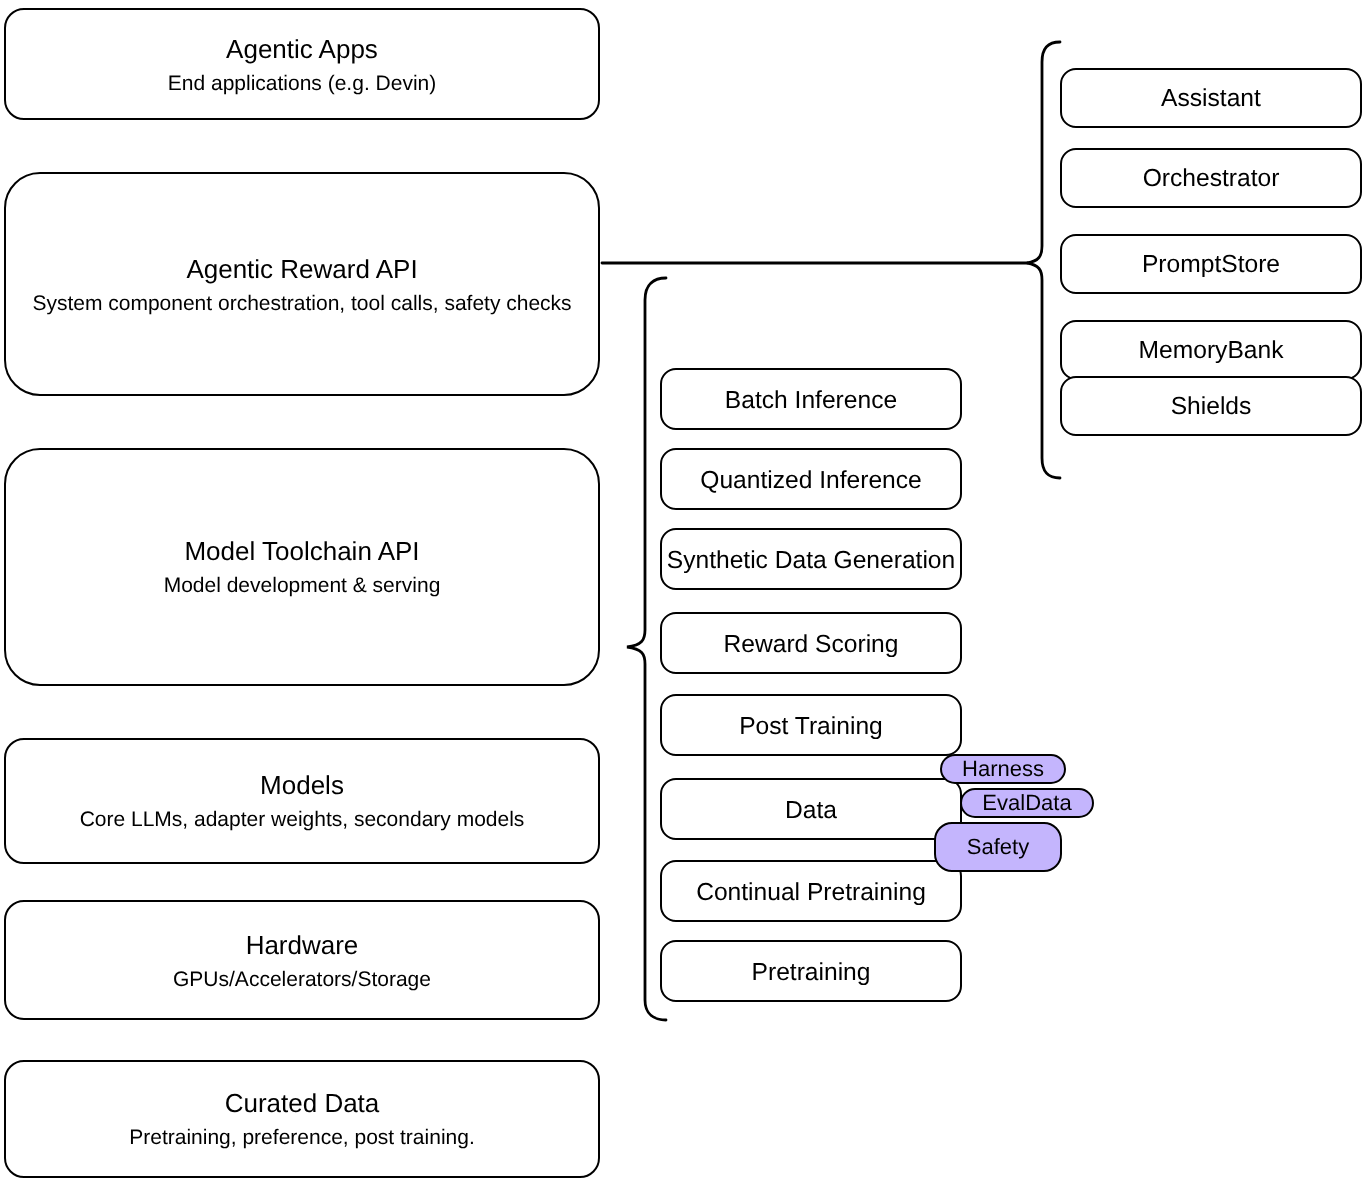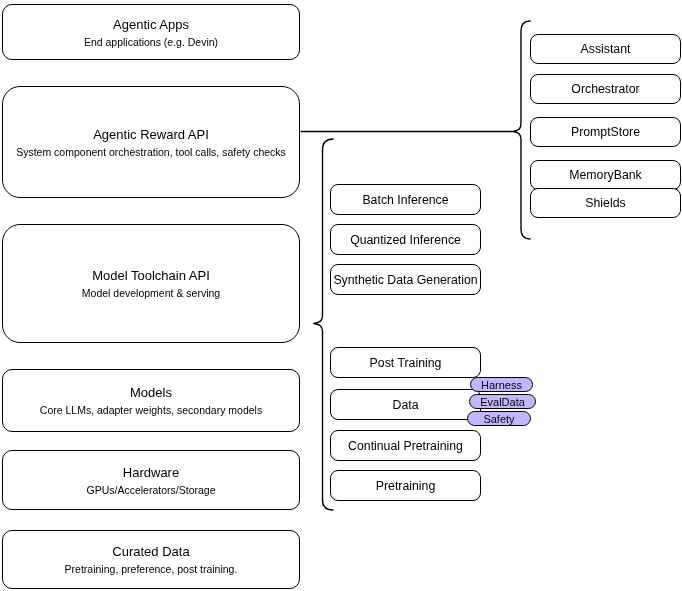--- a/index.html
+++ b/index.html
@@ -80,40 +80,43 @@
 
   <div class="node mbox" style="top:184px;">
     <span>Batch Inference</span>
   </div>
   <div class="node mbox" style="top:224px;">
     <span>Quantized Inference</span>
   </div>
   <div class="node mbox" style="top:264px;">
     <span>Synthetic Data Generation</span>
   </div>
+  <div class="node mbox" style="top:306px;">
+    <span>Reward Scoring</span>
+  </div>
   <div class="node mbox" style="top:347px;">
     <span>Post Training</span>
   </div>
   <div class="node mbox" style="top:389px;">
     <span>Data</span>
   </div>
   <div class="node mbox" style="top:430px;">
     <span>Continual Pretraining</span>
   </div>
   <div class="node mbox" style="top:470px;">
     <span>Pretraining</span>
   </div>
 
   <div class="pill" style="left:470px;top:377px;width:63px;height:15px;">
     <span>Harness</span>
   </div>
-  <div class="pill" style="left:469px;top:394px;width:67px;height:15px;">
+  <div class="pill" style="left:480px;top:394px;width:67px;height:15px;">
     <span>EvalData</span>
   </div>
-  <div class="pill" style="left:467px;top:411px;width:64px;height:15px;">
+  <div class="pill" style="left:467px;top:411px;width:64px;height:25px;">
     <span>Safety</span>
   </div>
 
   <div class="node rbox" style="top:34px;">
     <span>Assistant</span>
   </div>
   <div class="node rbox" style="top:74px;">
     <span>Orchestrator</span>
   </div>
   <div class="node rbox" style="top:117px;">

